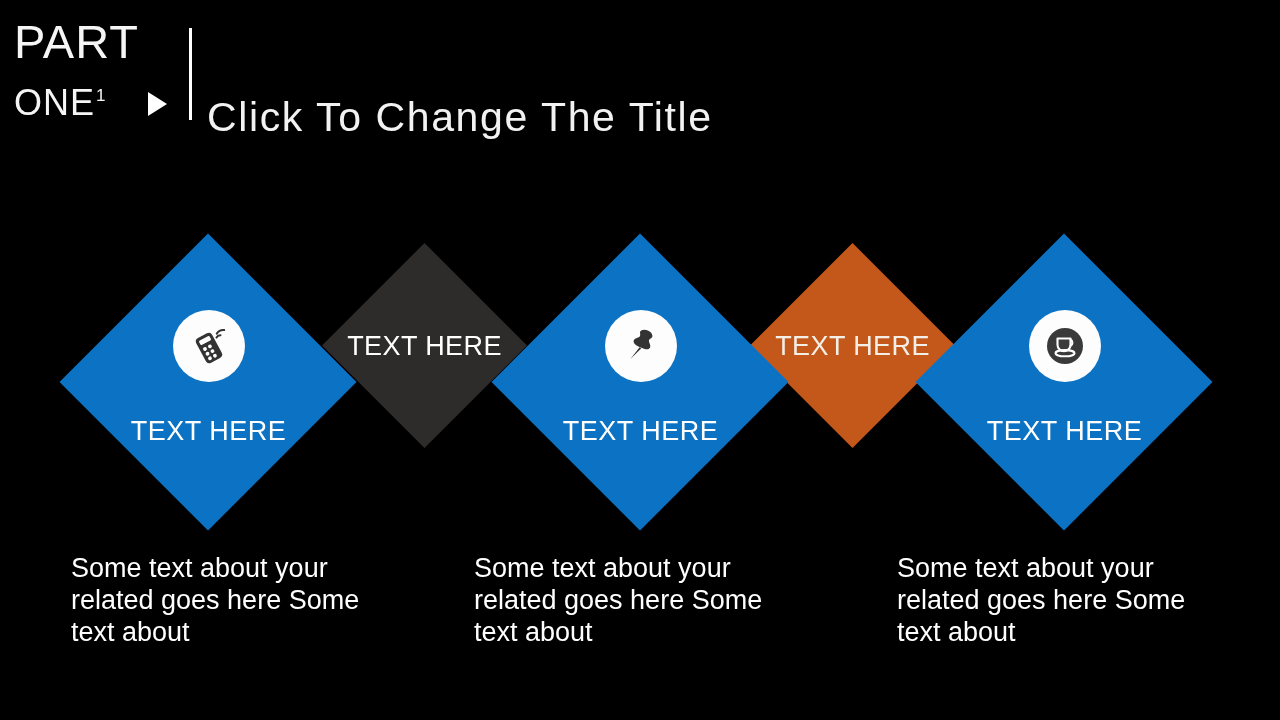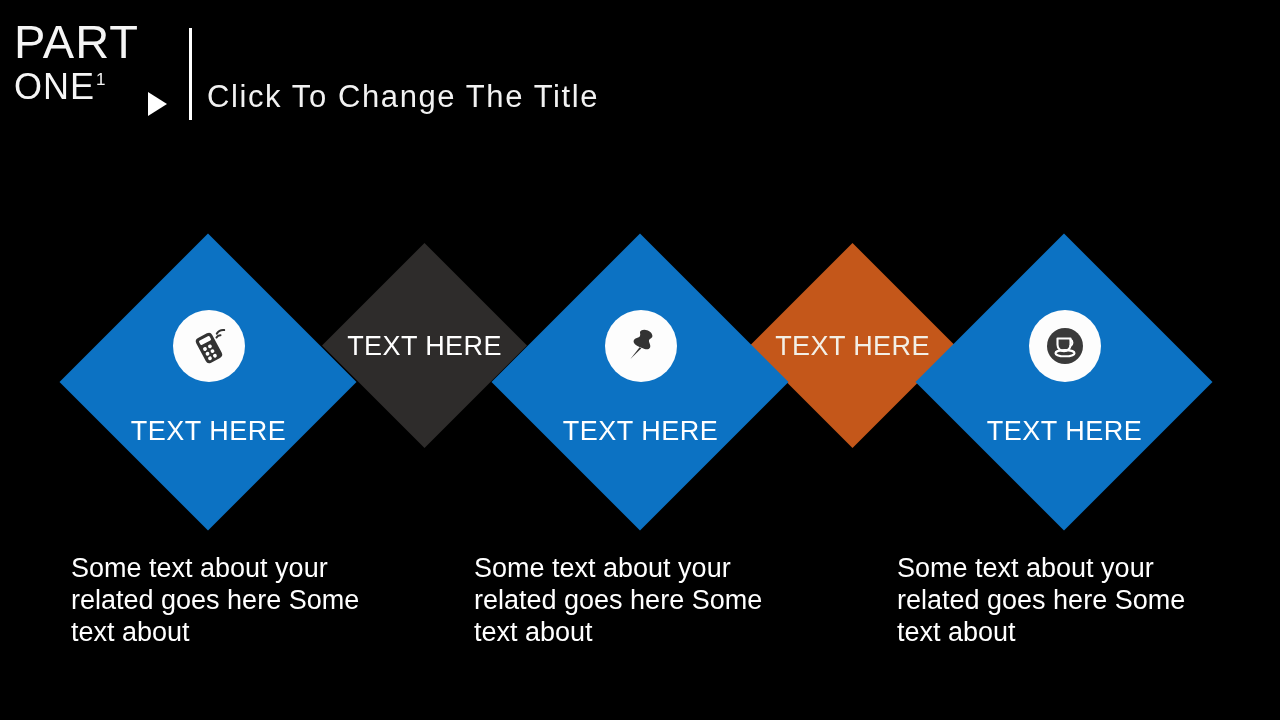--- a/index.html
+++ b/index.html
@@ -34,21 +34,21 @@
   #part-word {
     font-size: 47px;
     font-weight: 300;
     letter-spacing: 1px;
     color: #f5f5f5;
     display: block;
     font-family: "Liberation Sans", sans-serif;
   }
   #one-row {
     display: block;
-    margin-top: 4px;
+    margin-top: 20px;
     white-space: nowrap;
   }
   #one-word {
     font-size: 36px;
     font-weight: 300;
     letter-spacing: 1px;
     color: #f5f5f5;
     font-family: "Liberation Sans", sans-serif;
   }
   #one-sup {
@@ -73,22 +73,22 @@
     position: absolute;
     left: 189px;
     top: 28px;
     width: 3px;
     height: 92px;
     background: #ffffff;
   }
   #slide-title {
     position: absolute;
     left: 207px;
-    top: 79px;
-    font-size: 31px;
+    top: 94px;
+    font-size: 41px;
     font-weight: 300;
     letter-spacing: 1.6px;
     color: #f2f2f2;
     white-space: nowrap;
     font-family: "Liberation Sans", sans-serif;
   }
 
   
   #stage {
     position: absolute;

